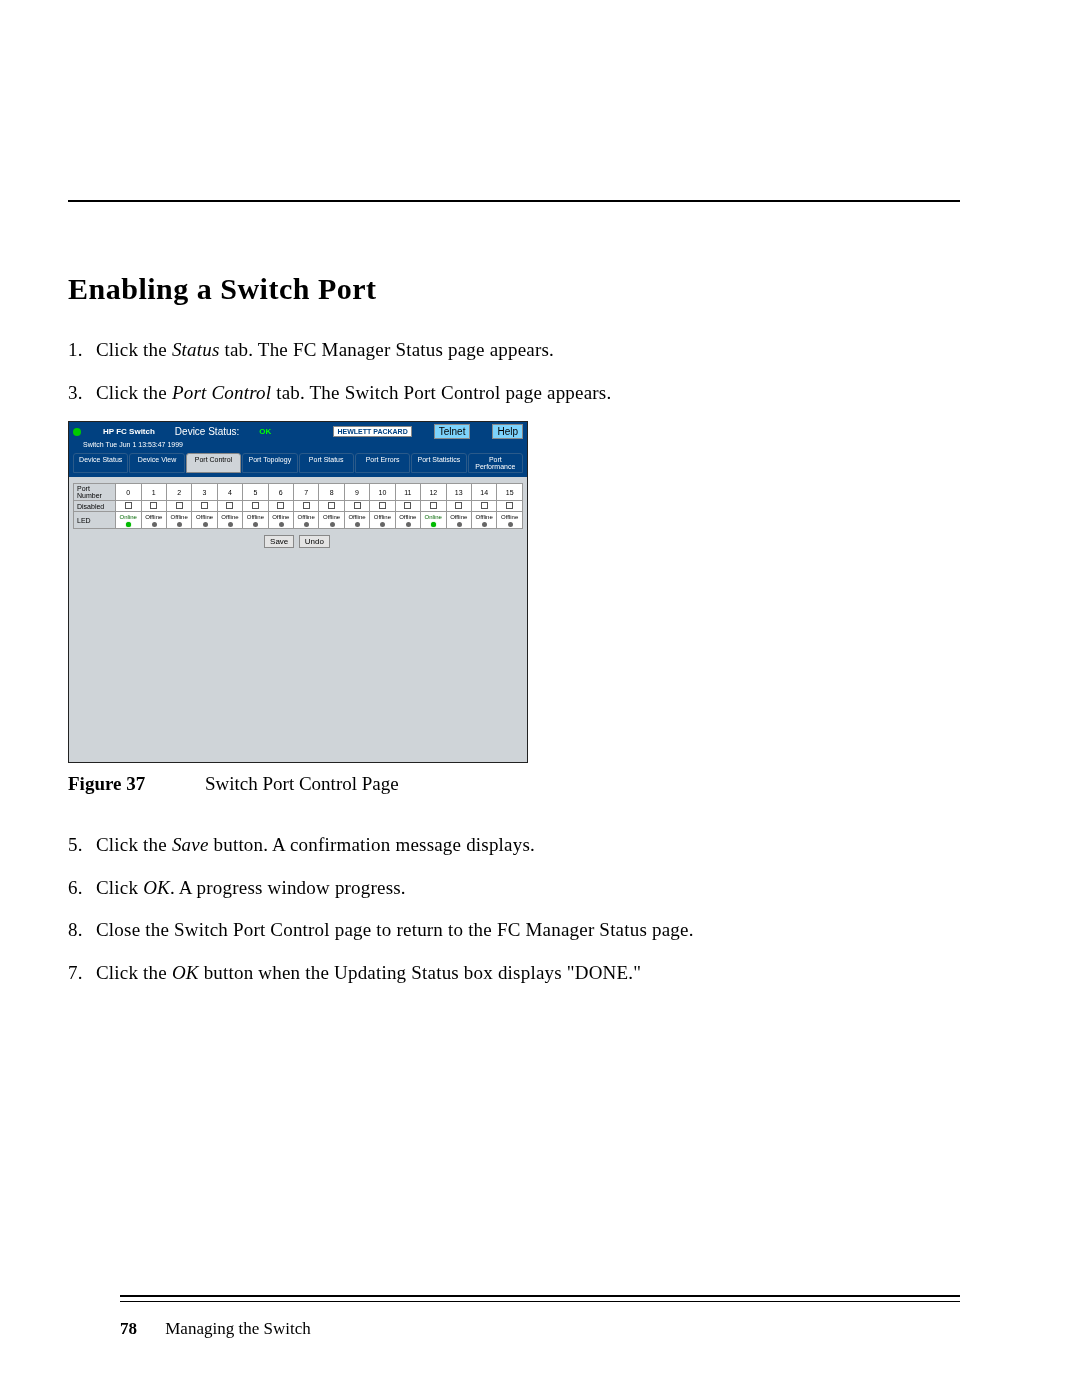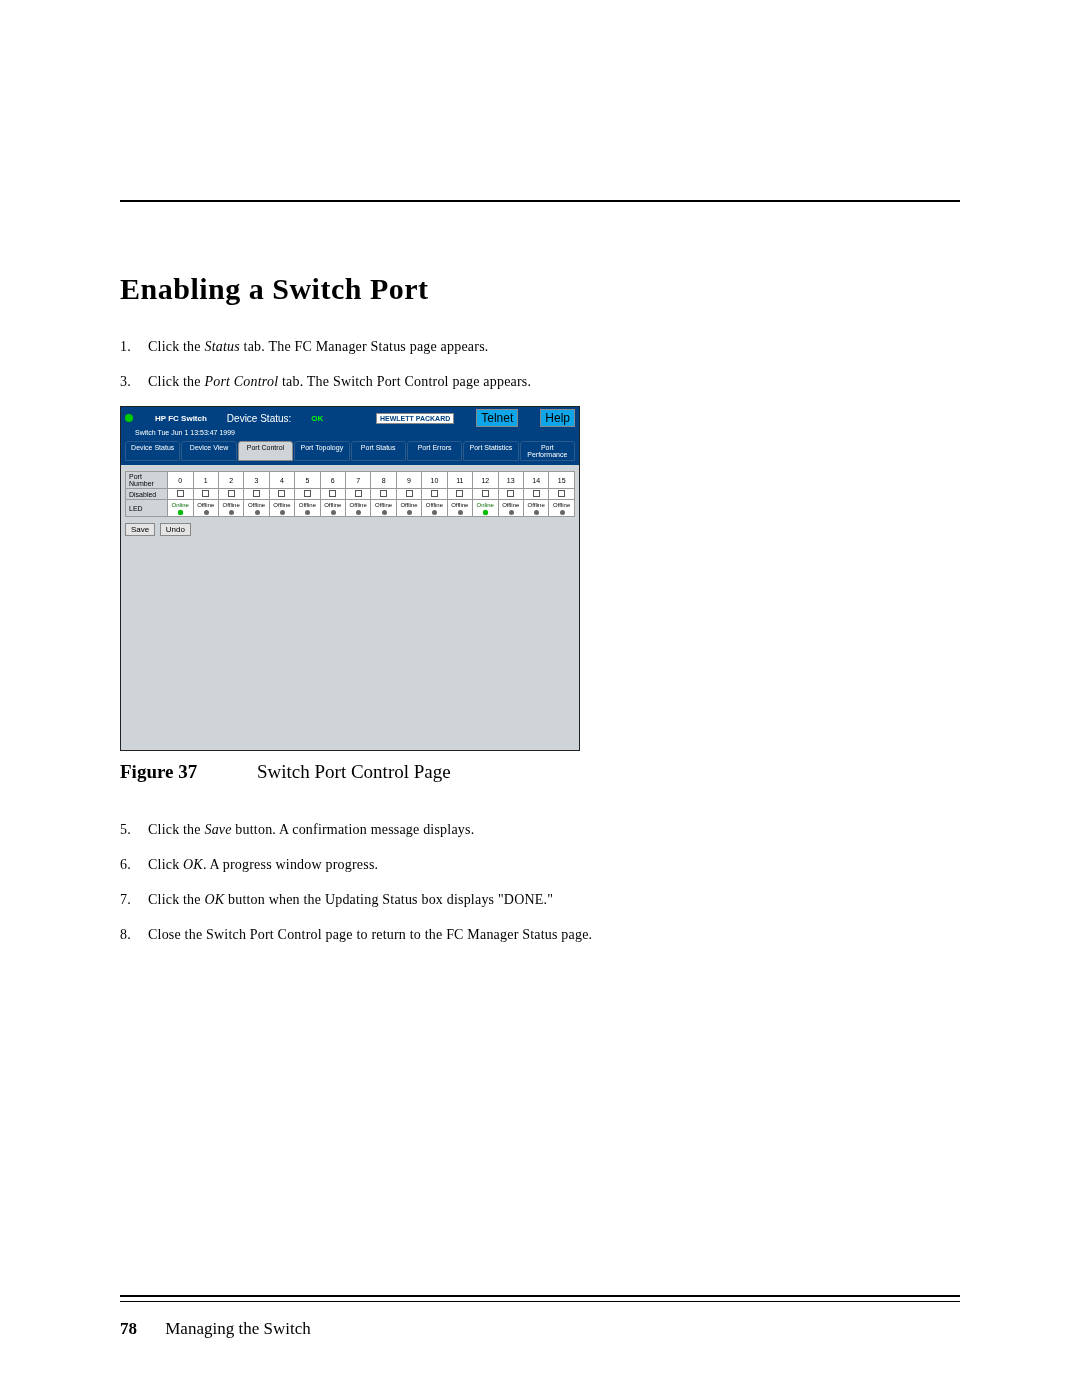--- a/index.html
+++ b/index.html
@@ -1,50 +1,50 @@
 <!DOCTYPE html>
 <html><head>
 <meta charset="utf-8">
 <style>
   * { box-sizing: border-box; margin: 0; padding: 0; }
   html, body { width: 1080px; height: 1397px; background: #fff; font-family: Georgia, "Times New Roman", serif; color: #000; }
-  .page { position: relative; width: 1080px; height: 1397px; padding: 200px 120px 0 120px; }
+  .page { position: relative; width: 1080px; height: 1397px; padding: 200px 120px 0 68px; }
   .hr { border: none; border-top: 2px solid #000; margin-bottom: 70px; }
   .section-title { font-size: 30px; font-weight: 600; margin-bottom: 30px; letter-spacing: .5px; }
   .steps { list-style: none; }
-  .steps li { position: relative; padding-left: 28px; font-size: 14px; line-height: 1.5; margin-bottom: 14px; letter-spacing: .2px; }
+  .steps li { position: relative; padding-left: 28px; font-size: 19px; line-height: 1.5; margin-bottom: 14px; letter-spacing: .2px; }
   .steps li::before { content: attr(data-num) "."; position: absolute; left: 0; top: 0; }
   .em { font-style: italic; }
 
   
   .shot { width: 460px; border: 1px solid #222; margin: 10px 0 10px 0; font-family: Arial, sans-serif; font-size: 9px; color:#000; }
   .shot-header { background: #014181; color:#fff; display:flex; align-items:center; padding:2px 4px; gap:20px; }
   .shot-header .led { width:8px;height:8px;border-radius:50%;background:#0c0;display:inline-block;margin-right:2px;}
   .shot-header .title { flex:0 0 auto; font-weight:bold; font-size:8px;}
   .shot-header .status-label { font-size:10px; }
   .shot-header .status-val { color:#0f0; font-weight:bold; font-size:8px;}
   .shot-header .spacer { flex:1; }
   .shot-header .logo { background:#fff; color:#014181; font-size:7px; padding:1px 3px; font-weight:bold; border:1px solid #888;}
-  .shot-header .btn { background:#0ea5e9; border:1px solid #888; padding:1px 4px; font-size:12px; color:#000; margin-left:2px;}
+  .shot-header .btn { background:#7dd3fc; border:1px solid #888; padding:1px 4px; font-size:10px; color:#000; margin-left:2px;}
   .shot-sub { background:#014181; color:#fff; padding:0 4px 2px 14px; font-size:7px;}
   .tabs-row { display:flex; background:#014181; padding:3px 4px 4px 4px; gap:0; }
   .tab { flex:1; background:#014181; color:#fff; font-size:7px; padding:2px 0; text-align:center; border:1px solid #2a5a8a; border-radius:3px 3px 0 0; margin-right:1px; line-height:1;}
   .tab.active { background:#cfd4d8; color:#000; border-color:#888;}
   .tab:last-child{margin-right:0;}
   .panel { background:#cfd4d8; padding:6px 4px 4px 4px; height:285px; }
   .ptable { border-collapse:collapse; width:100%; background:#fff; }
   .ptable td, .ptable th { border:1px solid #999; text-align:center; font-size:7px; padding:1px 1px; height:11px; line-height:1; }
   .ptable .rowlabel { background:#cfd4d8; text-align:left; padding-left:3px; width:42px; font-size:7px;}
   .cb { width:7px; height:7px; border:1px solid #555; display:inline-block; background:#fff;}
   .led-dot { width:5px;height:5px;border-radius:50%;display:inline-block; vertical-align:middle; margin-left:1px;}
   .led-on { background:#0b0; box-shadow:0 0 1px #0b0;}
   .led-off { background:#666;}
   .state-on { color:#060; font-size:6px;}
   .state-off { color:#000; font-size:6px;}
-  .panel-btns { margin-top:6px; }
+  .panel-btns { margin-top:6px;text-align:center; }
   .panel-btns .pbtn { background:#e4e4e4; border:1px solid #888; font-size:8px; padding:1px 5px; margin-right:2px; display:inline-block;}
 
   .figcap { font-size: 19px; margin: 4px 0 36px 0; }
   .figcap .fig-label { font-weight: 600; margin-right: 55px; }
 
   
   .foot-rule { width:840px; border:none; border-top:2px solid #000; position:absolute; left:120px; bottom:100px;}
   .foot-rule-thin { width:840px; border:none; border-top:1px solid #000; position:absolute; left:120px; bottom:95px;}
   .footer { position:absolute; left:120px; bottom:58px; font-size:17px; }
   .footer .pn { font-weight:700; margin-right:24px; }
@@ -162,24 +162,24 @@
     <span>Switch Port Control Page</span>
   </p>
 
   <ol class="steps">
     <li data-num="5">
       <span>Click the </span><span class="em">Save</span><span> button. A confirmation message displays.</span>
     </li>
     <li data-num="6">
       <span>Click </span><span class="em">OK</span><span>. A progress window progress.</span>
     </li>
+    <li data-num="8"><span>Close the Switch Port Control page to return to the FC Manager Status page.</span></li>
     <li data-num="7">
       <span>Click the </span><span class="em">OK</span><span> button when the Updating Status box displays "DONE."</span>
     </li>
-    <li data-num="8"><span>Close the Switch Port Control page to return to the FC Manager Status page.</span></li>
   </ol>
 
   <hr class="foot-rule">
   <hr class="foot-rule-thin">
   <div class="footer">
     <span class="pn">78</span>
     <span>Managing the Switch</span>
   </div>
 </div>
 

